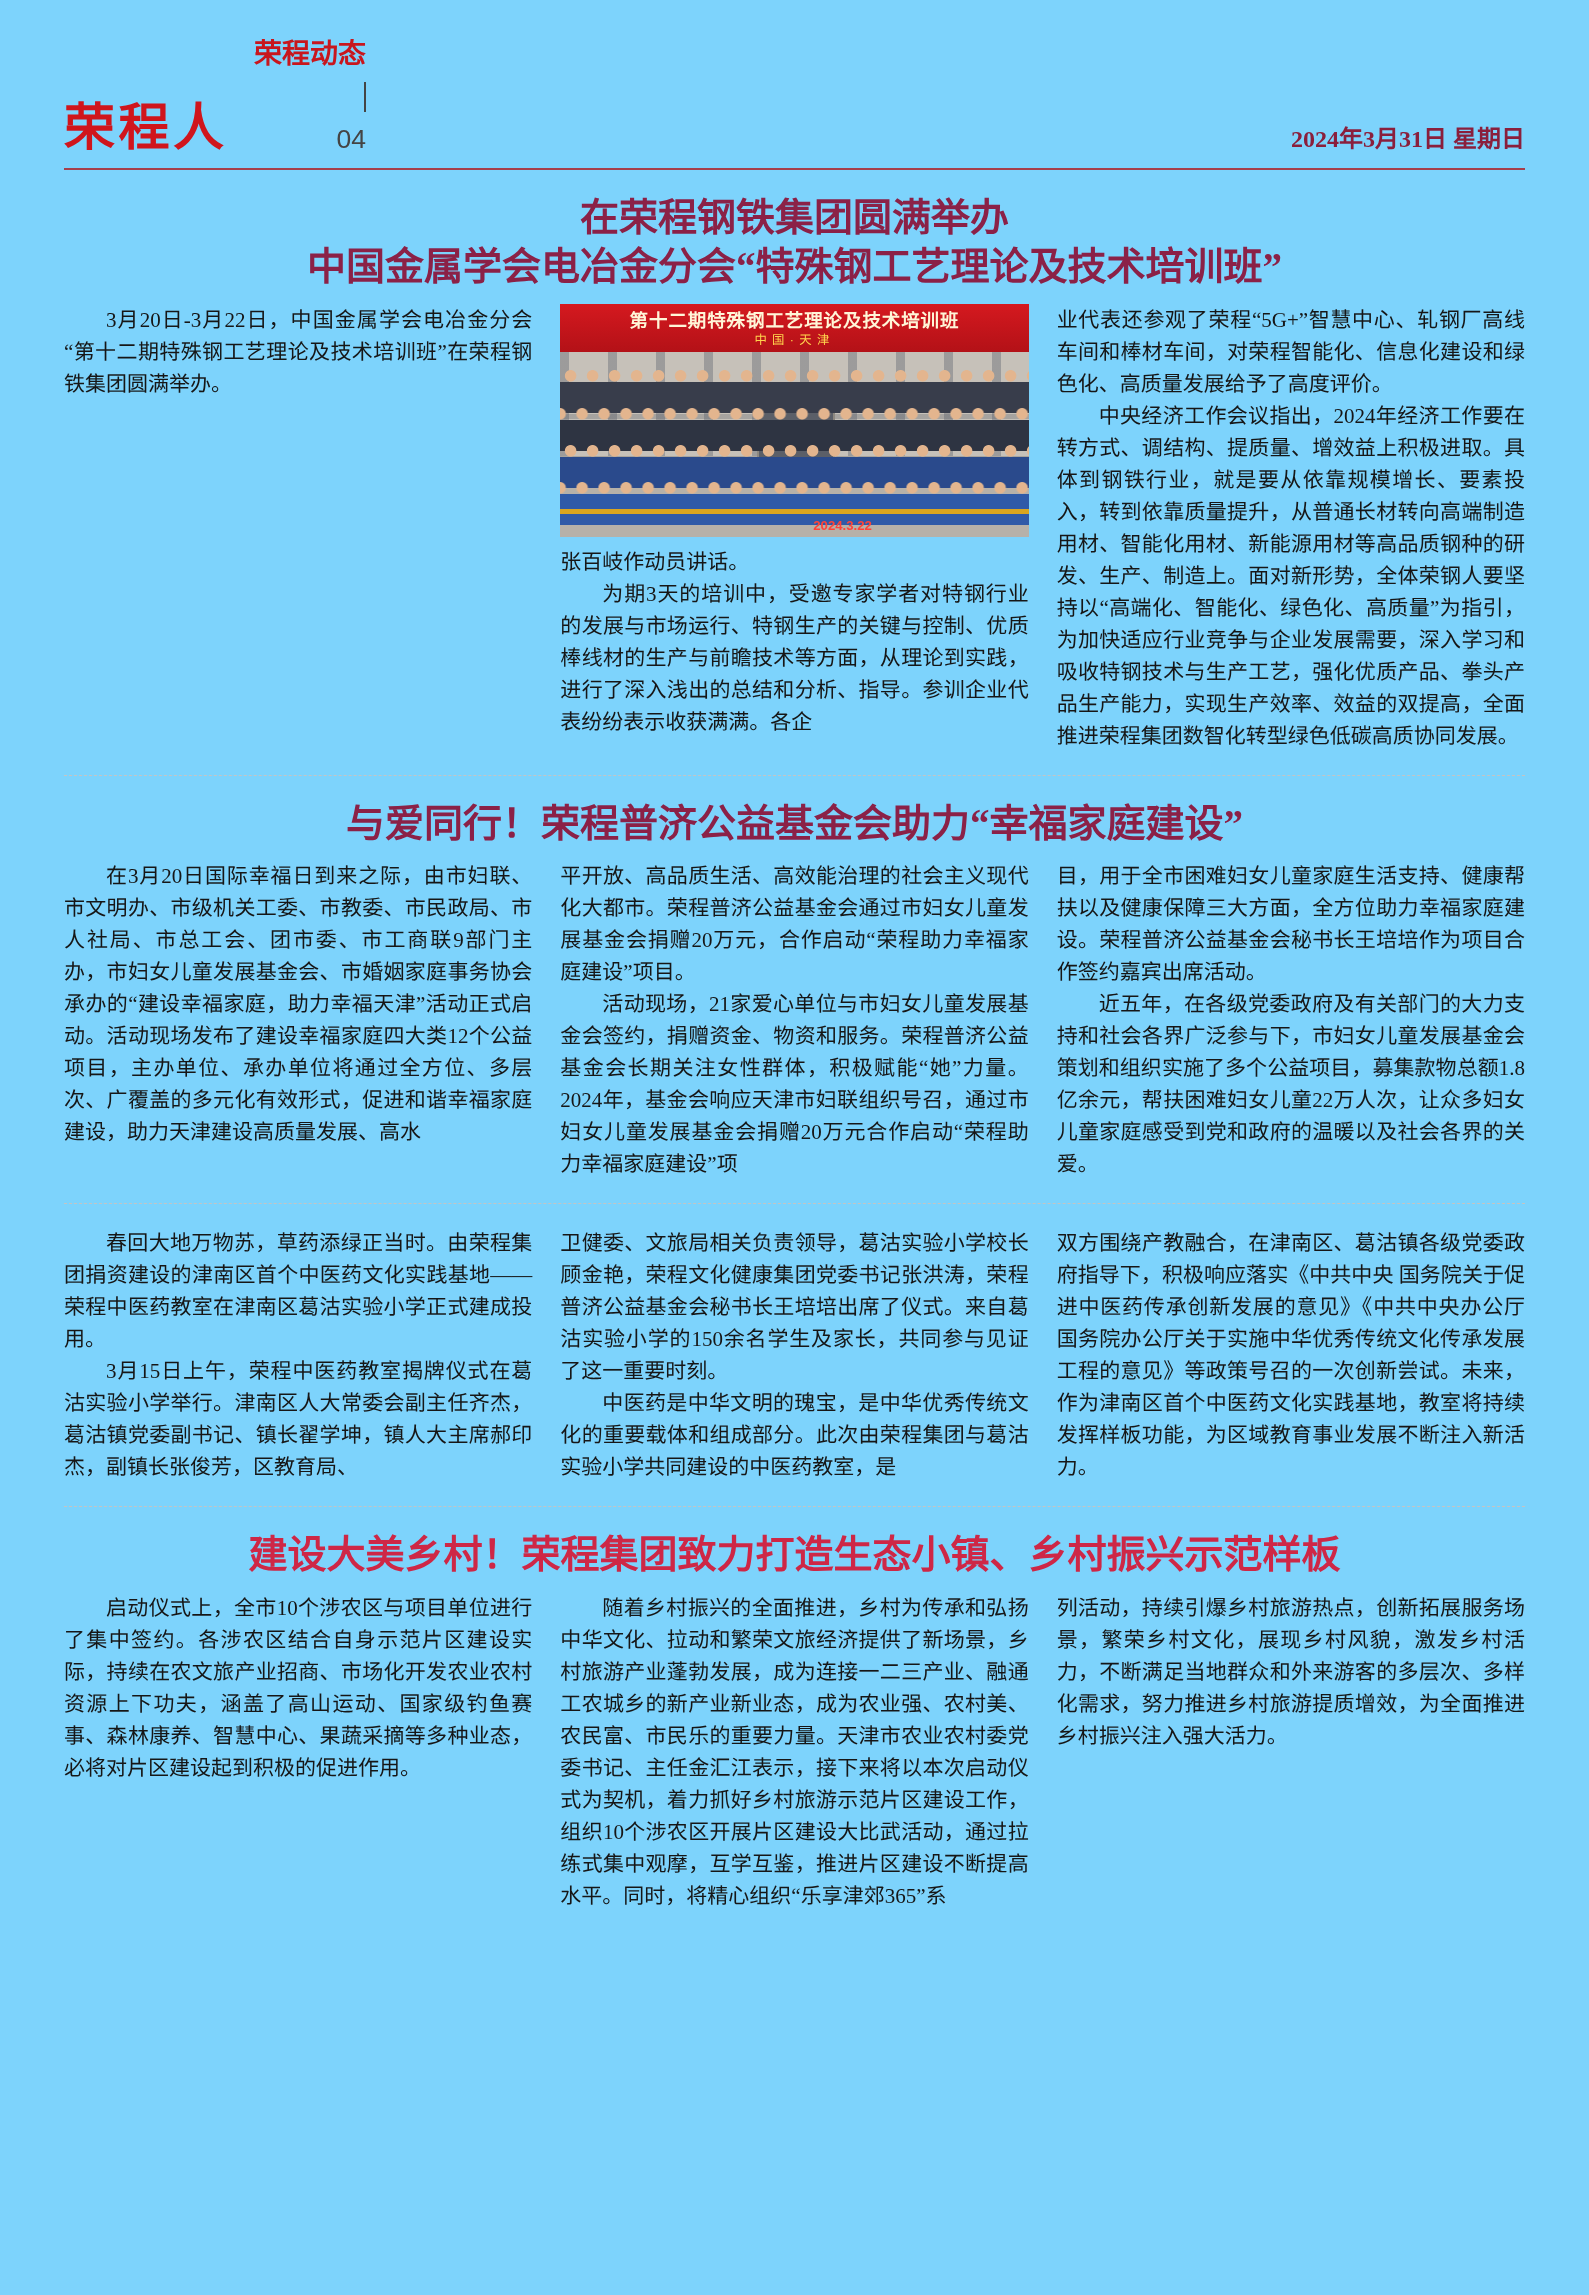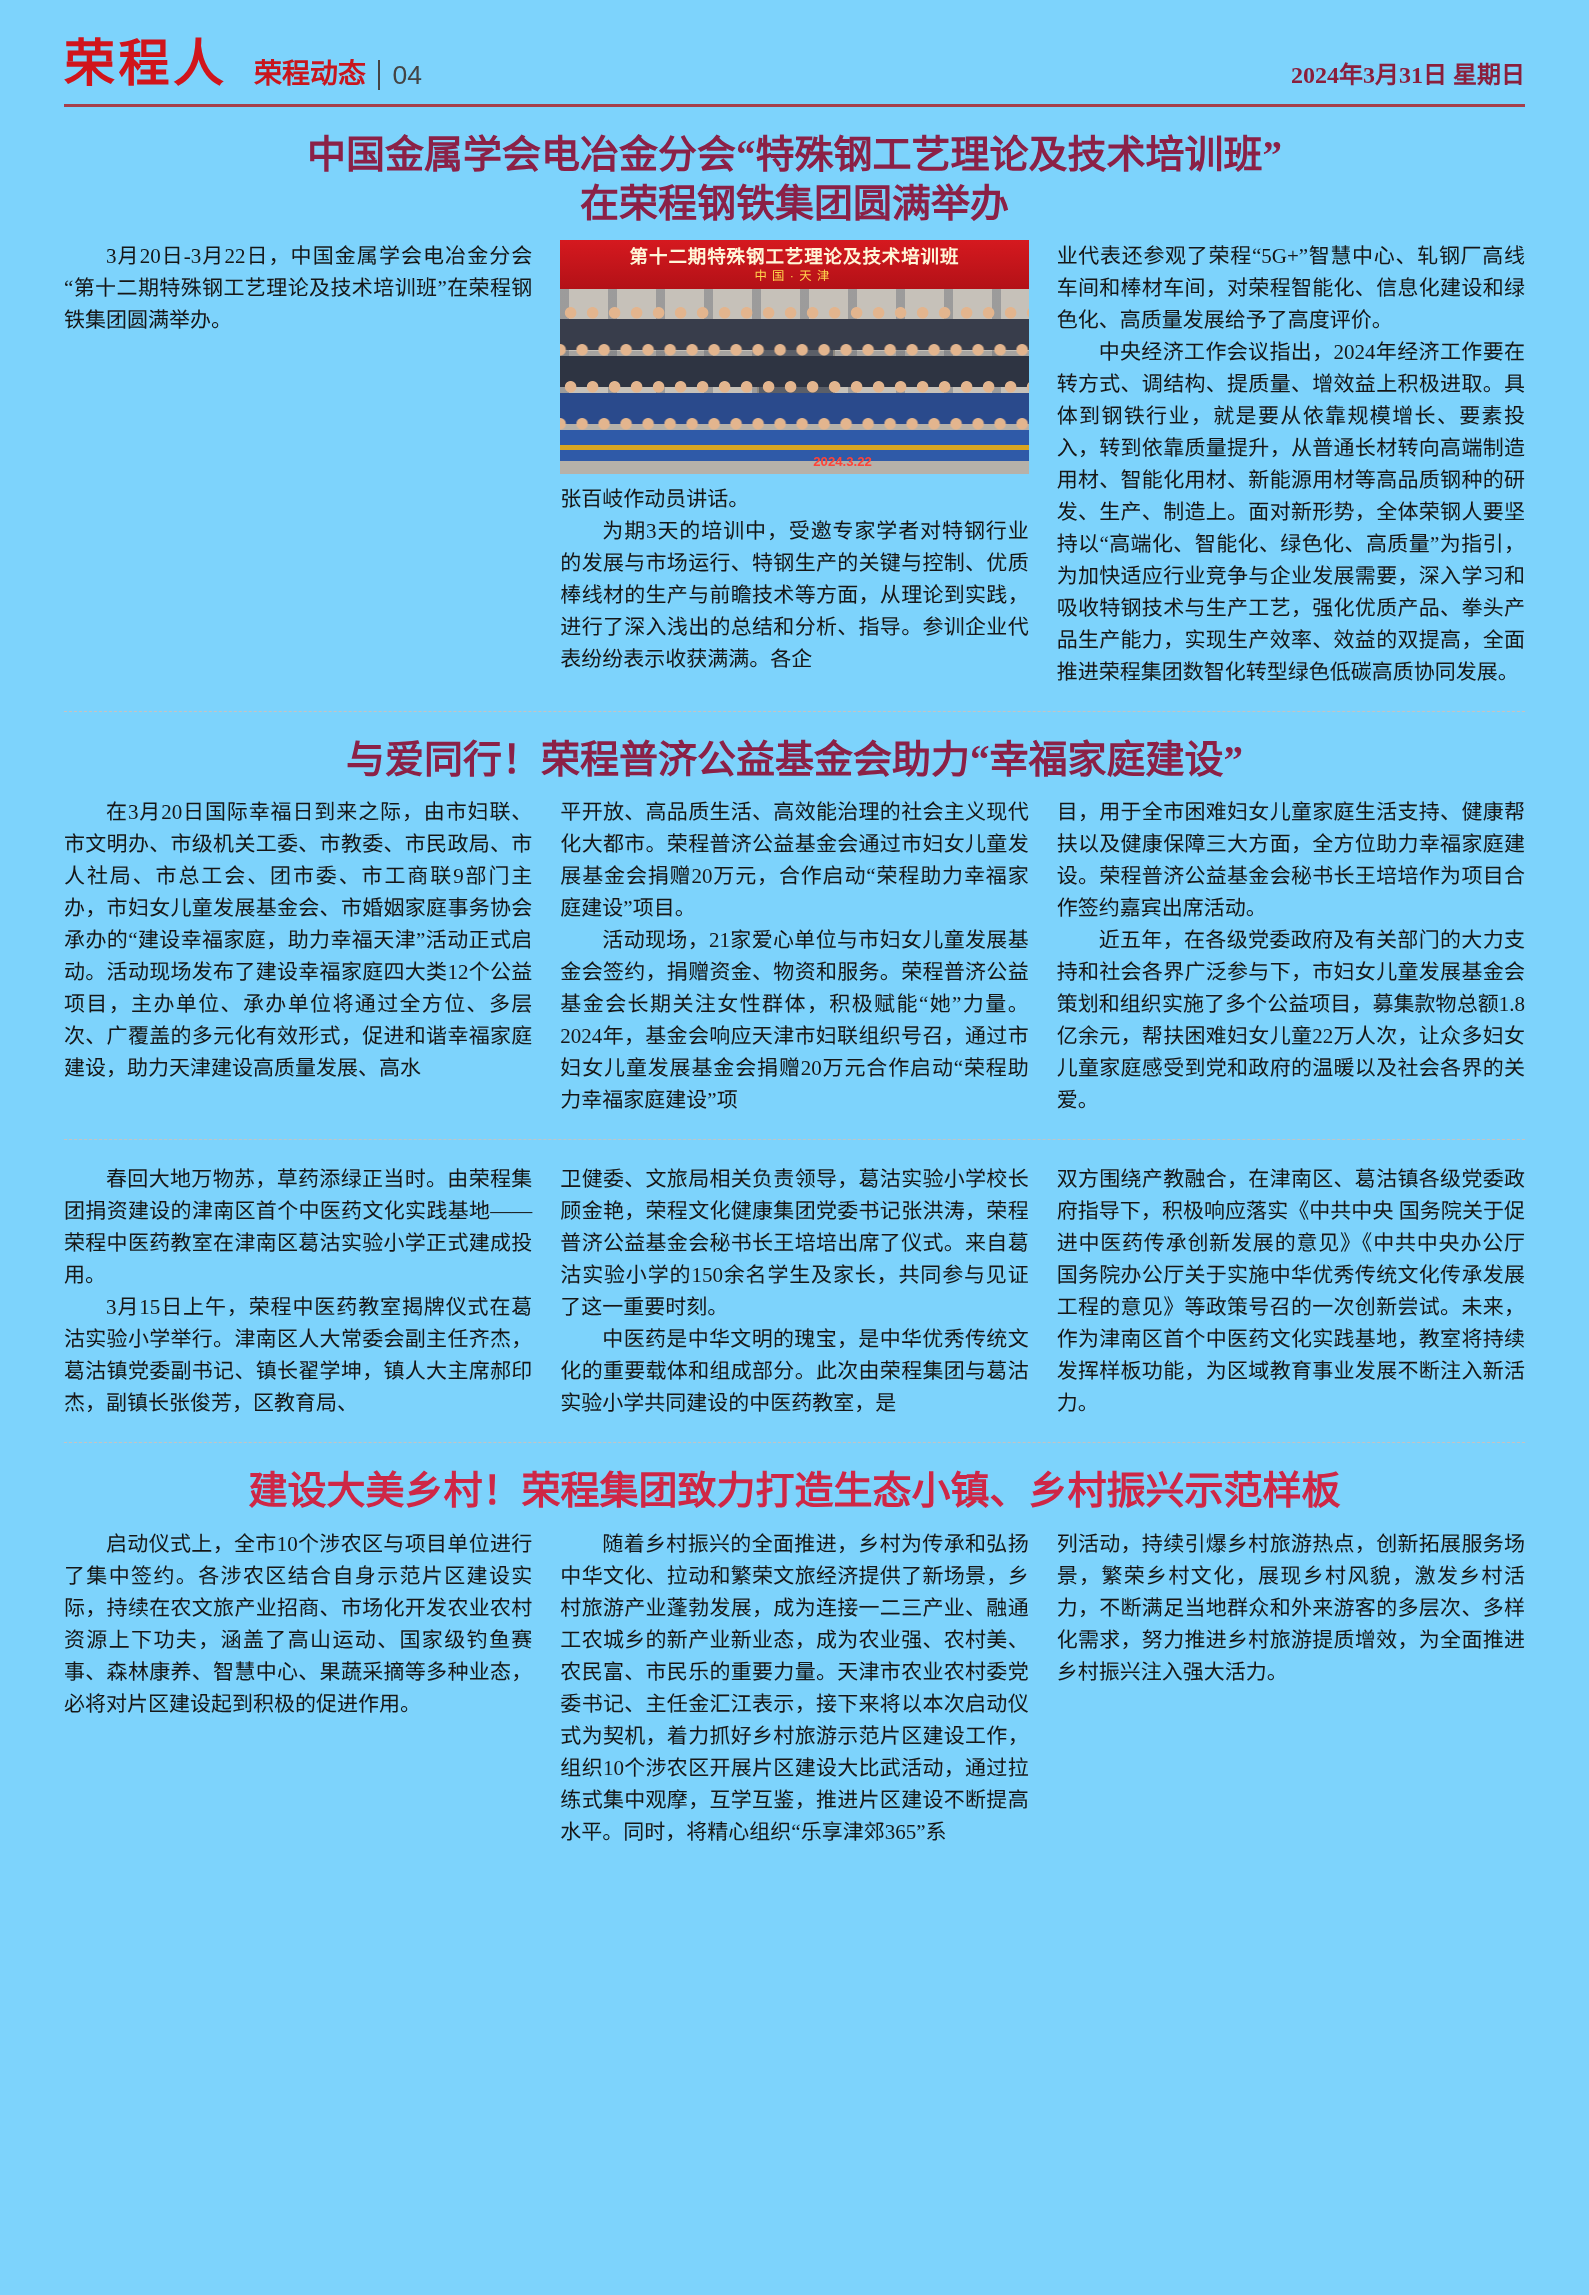--- a/index.html
+++ b/index.html
@@ -9,21 +9,21 @@
     font-family:"Liberation Serif","DejaVu Serif",serif;color:#161616;
   }
   .inner{padding:0 64px;}
 
   
   .masthead{display:flex;align-items:flex-end;padding:39px 64px 8.8px 64px;}
   .logo{
     font-size:51px;font-weight:bold;color:#d0151c;letter-spacing:3.5px;line-height:1;
     font-family:"Liberation Serif","DejaVu Serif",serif;
   }
-  .section-block{display:flex;align-items:flex-end;margin-left:26.5px;gap:12.4px;}
+  .section-block{display:flex;align-items:flex-end;margin-left:26.5px;gap:12.4px;flex-direction:column;}
   .section-label{
     font-family:"Liberation Sans","DejaVu Sans",sans-serif;
     font-size:28px;font-weight:bold;color:#c8161d;line-height:1.1;
   }
   .section-sep{width:1.8px;height:30px;background:#444;}
   .page-num{
     font-family:"Liberation Sans","DejaVu Sans",sans-serif;
     font-size:26.5px;color:#444;line-height:1.1;
   }
   .masthead-date{
@@ -112,22 +112,22 @@
       <div class="section-label">荣程动态</div>
       <div class="section-sep"></div>
       <div class="page-num">04</div>
     </div>
     <div class="masthead-date">2024年3月31日 星期日</div>
   </div>
   <div class="header-rule"></div>
 
   <div class="article inner">
     <div class="article-title title-maroon">
+      <div>在荣程钢铁集团圆满举办</div>
       <div>中国金属学会电冶金分会“特殊钢工艺理论及技术培训班”</div>
-      <div>在荣程钢铁集团圆满举办</div>
     </div>
     <div class="cols">
       <div class="col">
         <p class="p">3月20日-3月22日，中国金属学会电冶金分会“第十二期特殊钢工艺理论及技术培训班”在荣程钢铁集团圆满举办。</p>
       </div>
       <div class="col">
         <div class="photo">
           <div class="photo-banner">
             <div class="banner-main">第十二期特殊钢工艺理论及技术培训班</div>
             <div class="banner-sub">中国·天津</div>

